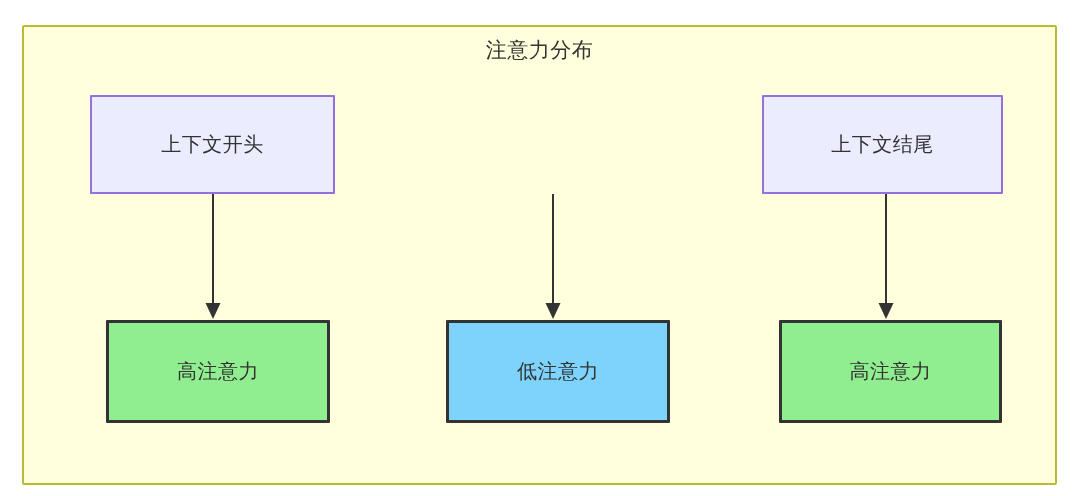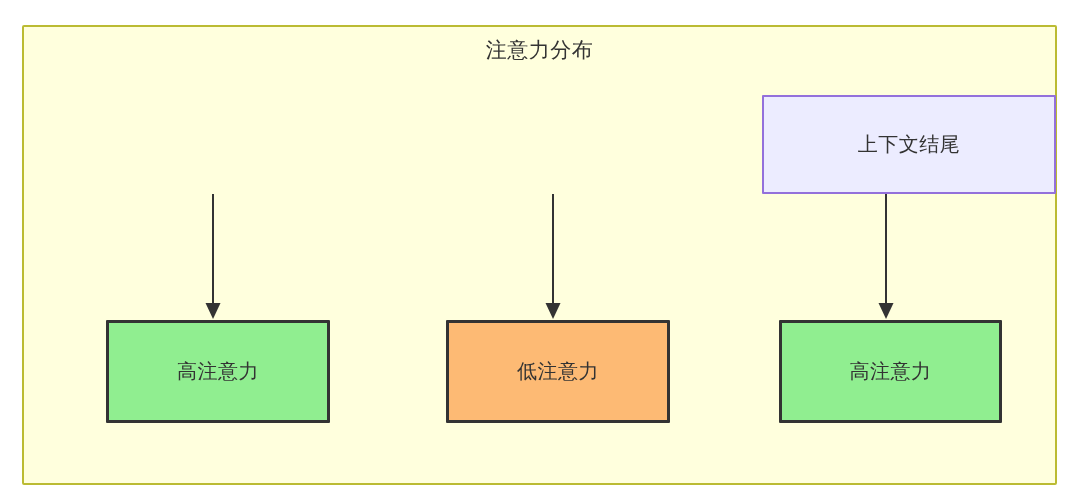--- a/index.html
+++ b/index.html
@@ -66,21 +66,21 @@
     width: 245px;
     height: 99px;
     box-sizing: border-box;
     background: #ececff;
     border: 2px solid #9370db;
     border-radius: 1px;
     display: flex;
     align-items: center;
     justify-content: center;
   }
-  .col-2 .node-top { width: 294px; }
+  .col-2 .node-top { width: 241px; }
 
   .node-top .node-label {
     font-size: 20px;
     color: #333333;
     letter-spacing: 0.5px;
     white-space: nowrap;
   }
 
   
   .connector {
@@ -111,33 +111,36 @@
   .col-2 .node-bottom { left: 17px; width: 223px; }
 
   .node-bottom .node-label {
     font-size: 20px;
     color: #333333;
     letter-spacing: 0.5px;
     white-space: nowrap;
   }
 
   .fill-high { background: #90ee90; }
-  .fill-low  { background: #fdba74; font-family: Liberation Serif, serif; }
+  .fill-low  { background: #7dd3fc; font-family: Liberation Serif, serif; }
 </style>
 </head>
 <body>
 
 <div id="diagram-root">
 
   <div class="subgraph-frame">
 
     <div class="subgraph-title">注意力分布</div>
 
     <div class="column col-0">
 
+      <div class="node-top">
+        <span class="node-label">上下文开头</span>
+      </div>
 
       <svg class="connector" viewBox="0 0 24 127">
         <line x1="12" y1="0" x2="12" y2="113" stroke="#333333" stroke-width="2"></line>
         <polygon points="12,125 4.5,109 19.5,109" fill="#333333"></polygon>
       </svg>
 
       <div class="node-bottom fill-high">
         <span class="node-label">高注意力</span>
       </div>
     </div>

